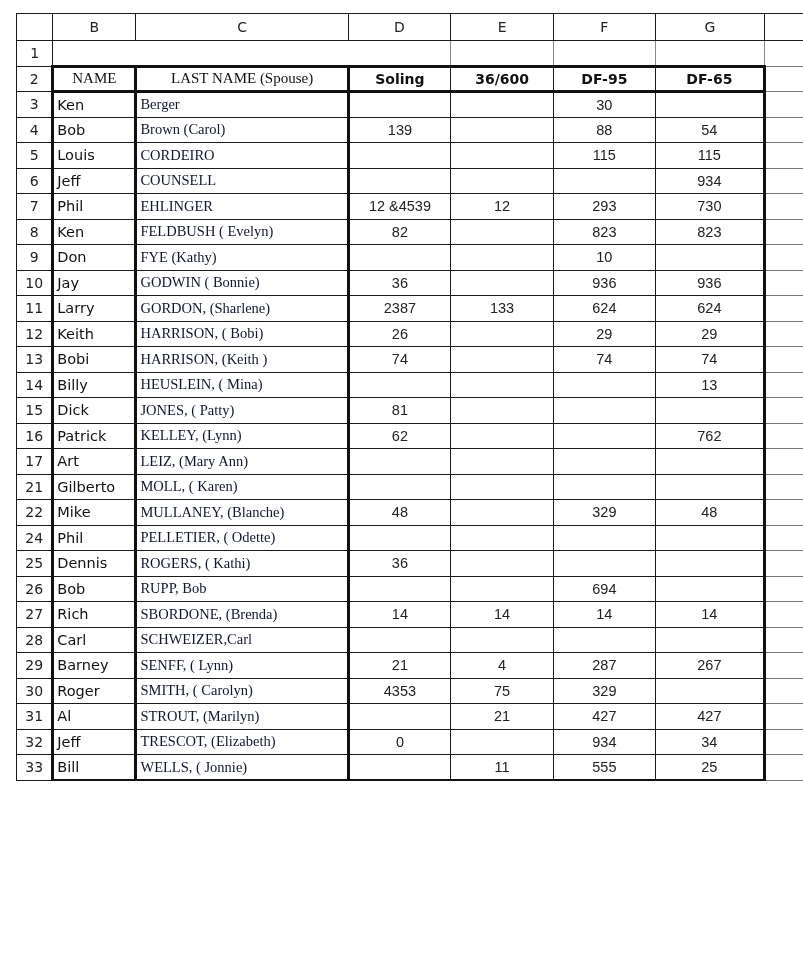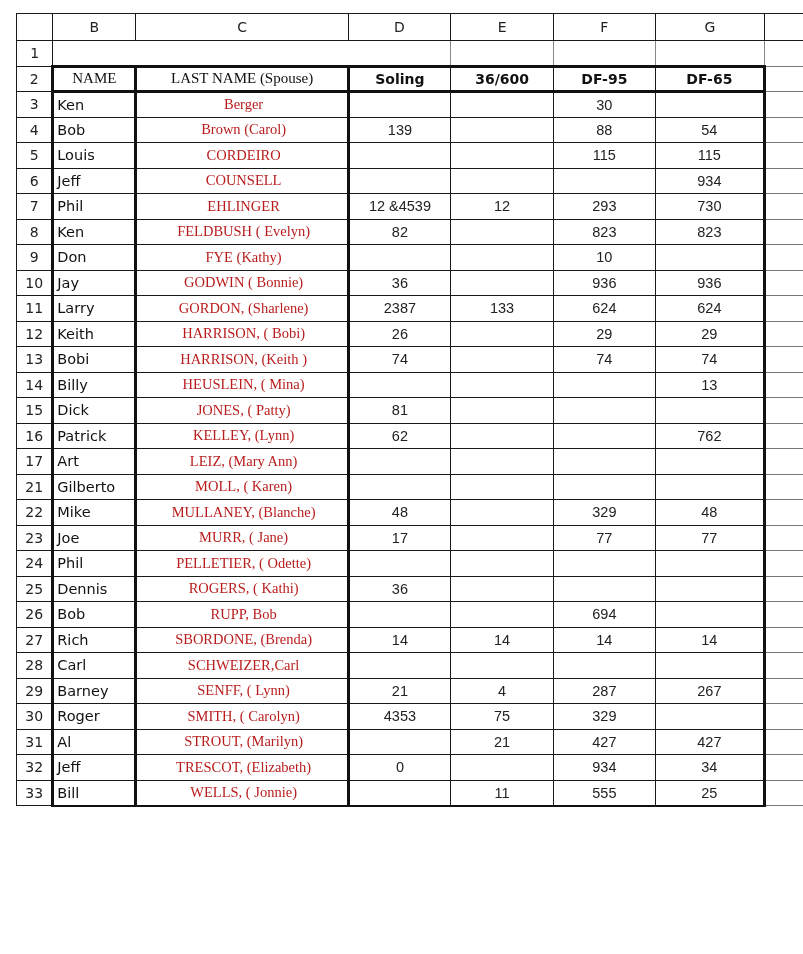--- a/index.html
+++ b/index.html
@@ -13,21 +13,21 @@
     border:1.5px solid #1a1a1a; padding:0; height:25.5px;
     overflow:hidden; white-space:nowrap; box-sizing:border-box;
   }
   .col-rn { width:37px; } .col-b { width:84px; } .col-c { width:215px; }
   .col-d { width:104px; } .col-e { width:105px; } .col-f { width:104px; }
   .col-g { width:112px; } .col-x { width:40px; }
 
   .colhdr { font-weight:normal; font-size:14px; text-align:center; height:27px !important; font-family:"DejaVu Sans", sans-serif; color:#222; }
   .rownum { text-align:center; font-size:14px; color:#222; }
   .first { font-size:14.5px; padding-left:3px !important; text-align:left; }
-  .last { font-family:"Liberation Serif", serif; font-size:14.5px; padding-left:3px !important; text-align:center; color:#b91c1c; }
+  .last { font-family:"Liberation Serif", serif; font-size:14.5px; padding-left:3px !important; text-align:left; color:#0f172a; }
   .num { font-family:"Liberation Sans", sans-serif; font-size:14.5px; text-align:center; color:#222; }
 
   .hdr-serif { font-family:"Liberation Serif", serif; font-weight:normal; font-size:15px; text-align:center; }
   .hdr-sans { font-family:"DejaVu Sans", sans-serif; font-weight:bold; font-size:14px; text-align:center; }
 
   
   .grid tr.r2 td.body { border-top:3.5px solid #111; border-bottom:3.5px solid #111; }
   .grid td.thickL { border-left:3.5px solid #111 !important; }
   .grid td.thickR { border-right:3.5px solid #111 !important; }
   .grid tr.last-row td.body { border-bottom:2.5px solid #111; }
@@ -250,30 +250,20 @@
         <td class="rownum">22</td>
         <td class="body first thickL thickR">Mike</td>
         <td class="body last thickR">MULLANEY, (Blanche)</td>
         <td class="body num">48</td>
         <td class="body num"></td>
         <td class="body num">329</td>
         <td class="body num thickR">48</td>
         <td class="extra"></td>
       </tr>
       <tr>
-        <td class="rownum">23</td>
-        <td class="body first thickL thickR">Joe</td>
-        <td class="body last thickR">MURR, ( Jane)</td>
-        <td class="body num">17</td>
-        <td class="body num"></td>
-        <td class="body num">77</td>
-        <td class="body num thickR">77</td>
-        <td class="extra"></td>
-      </tr>
-      <tr>
         <td class="rownum">24</td>
         <td class="body first thickL thickR">Phil</td>
         <td class="body last thickR">PELLETIER, ( Odette)</td>
         <td class="body num"></td>
         <td class="body num"></td>
         <td class="body num"></td>
         <td class="body num thickR"></td>
         <td class="extra"></td>
       </tr>
       <tr>

